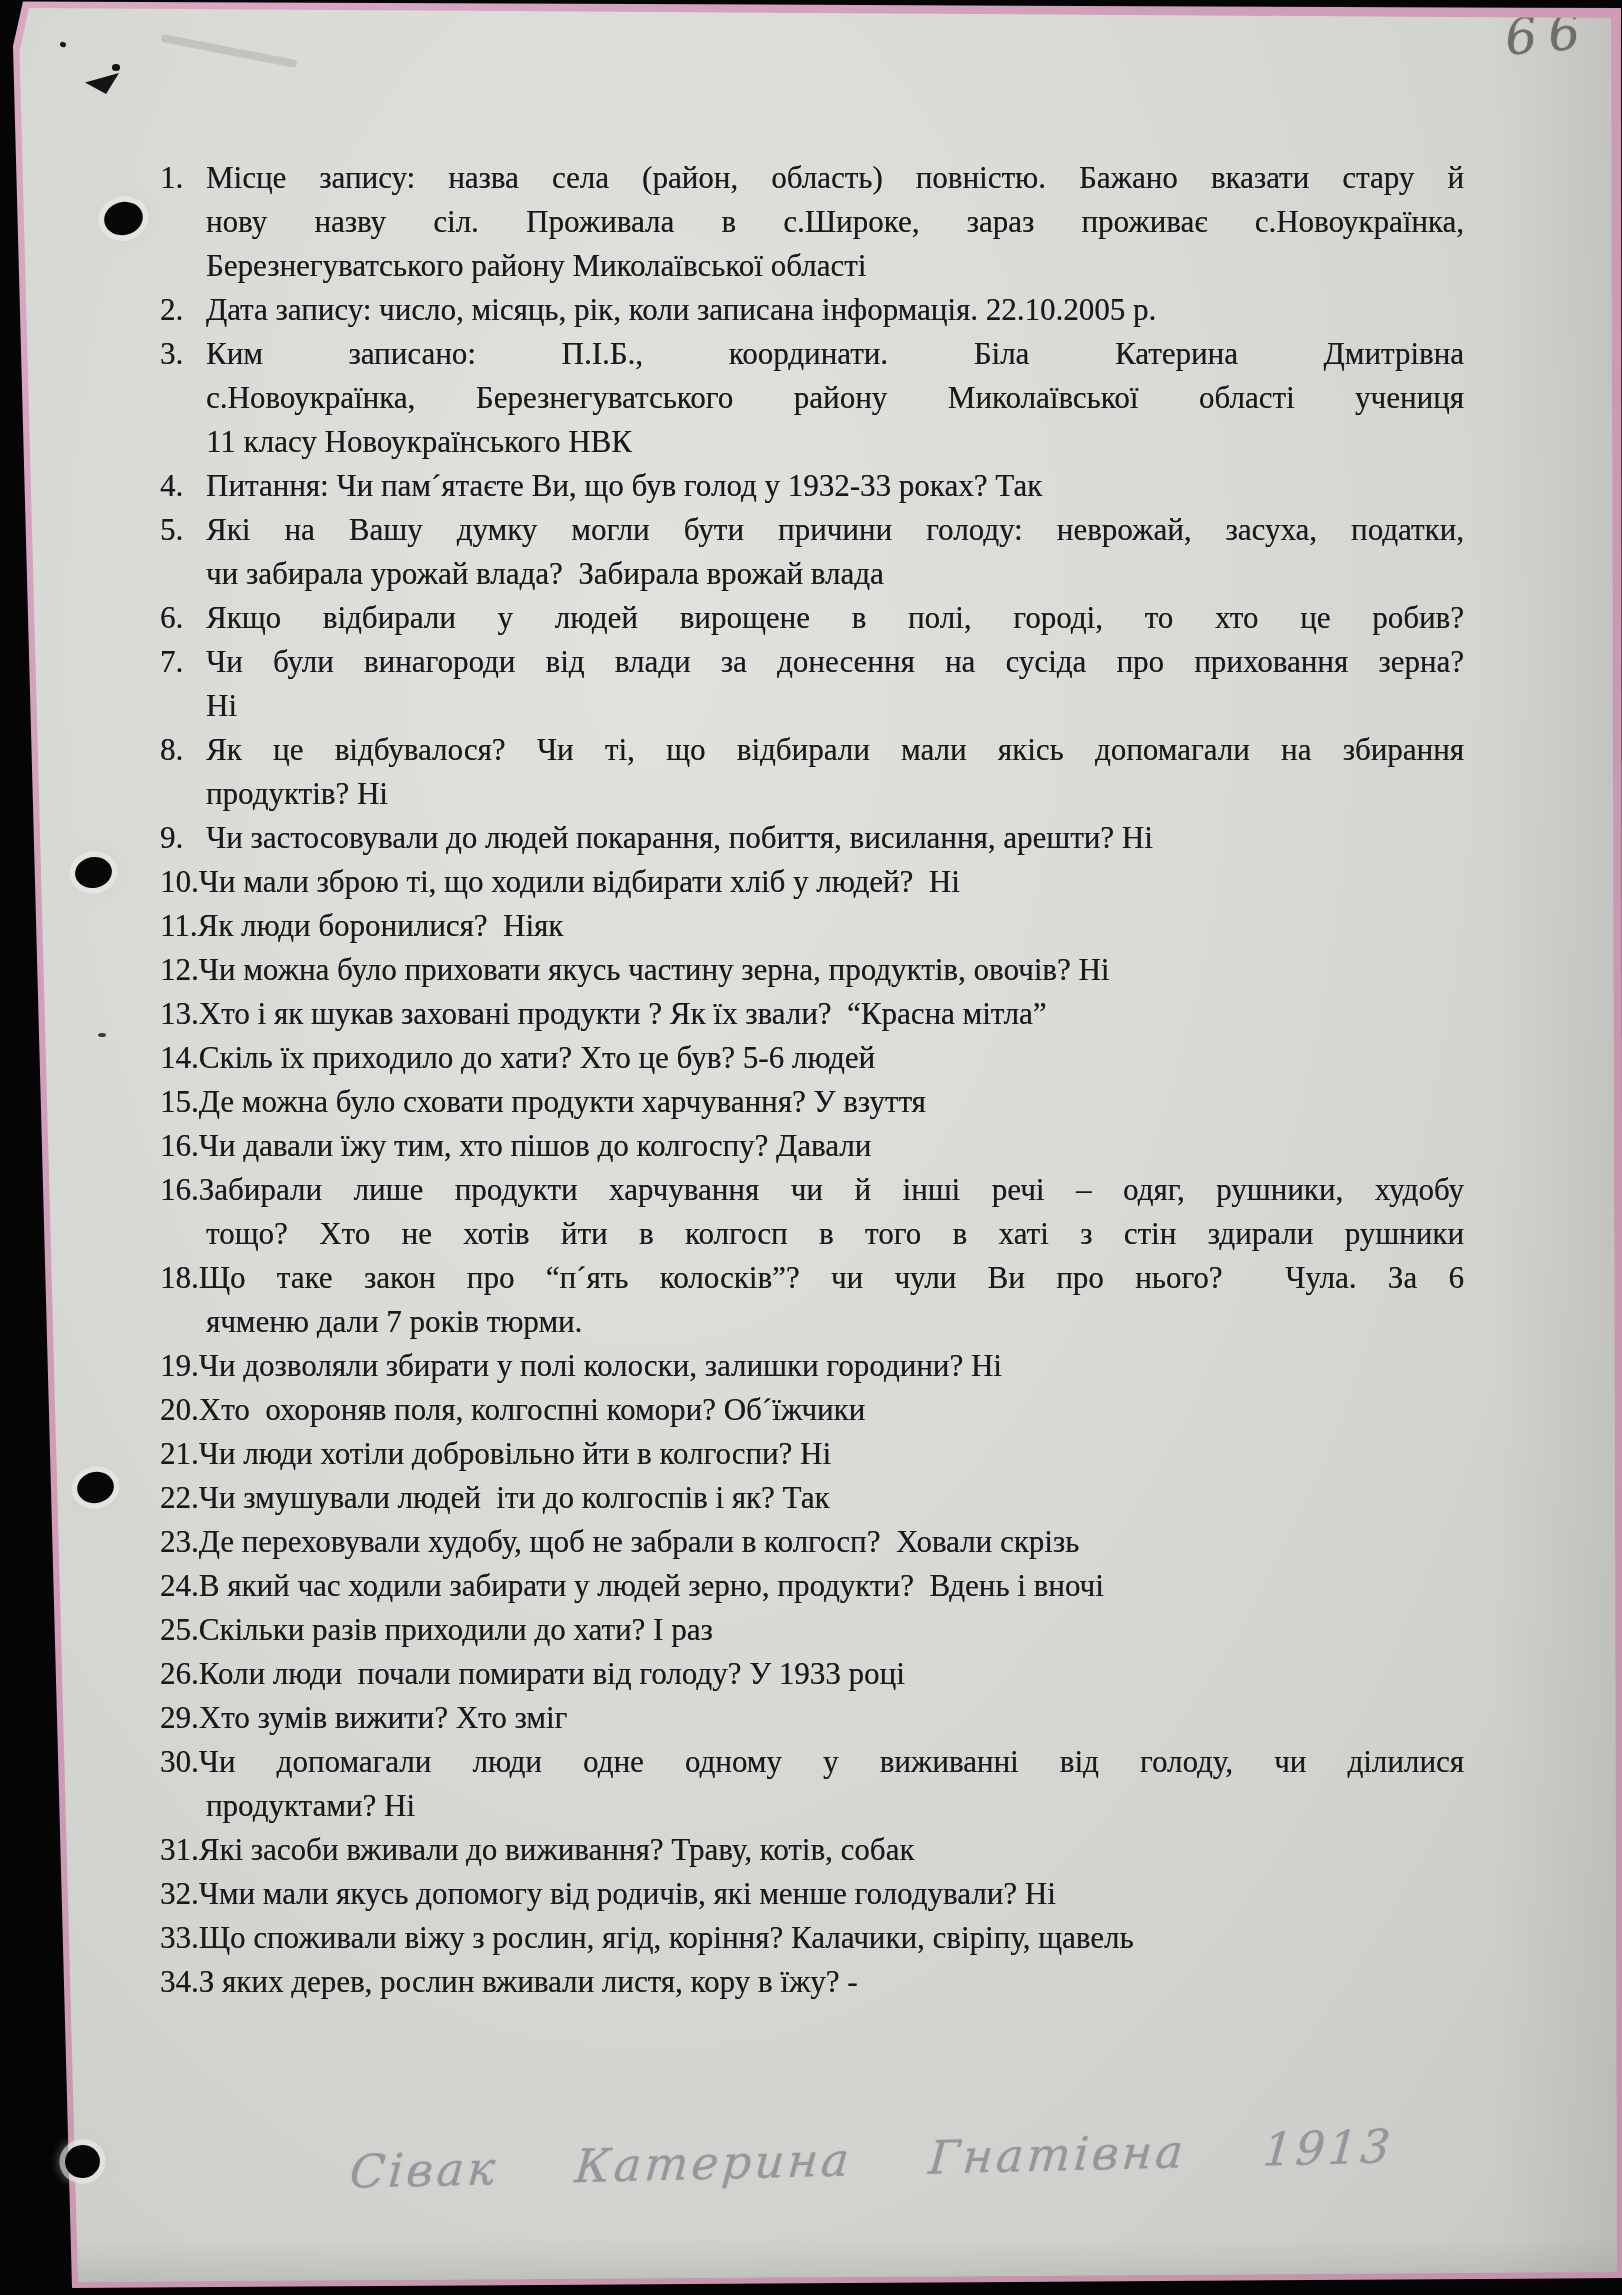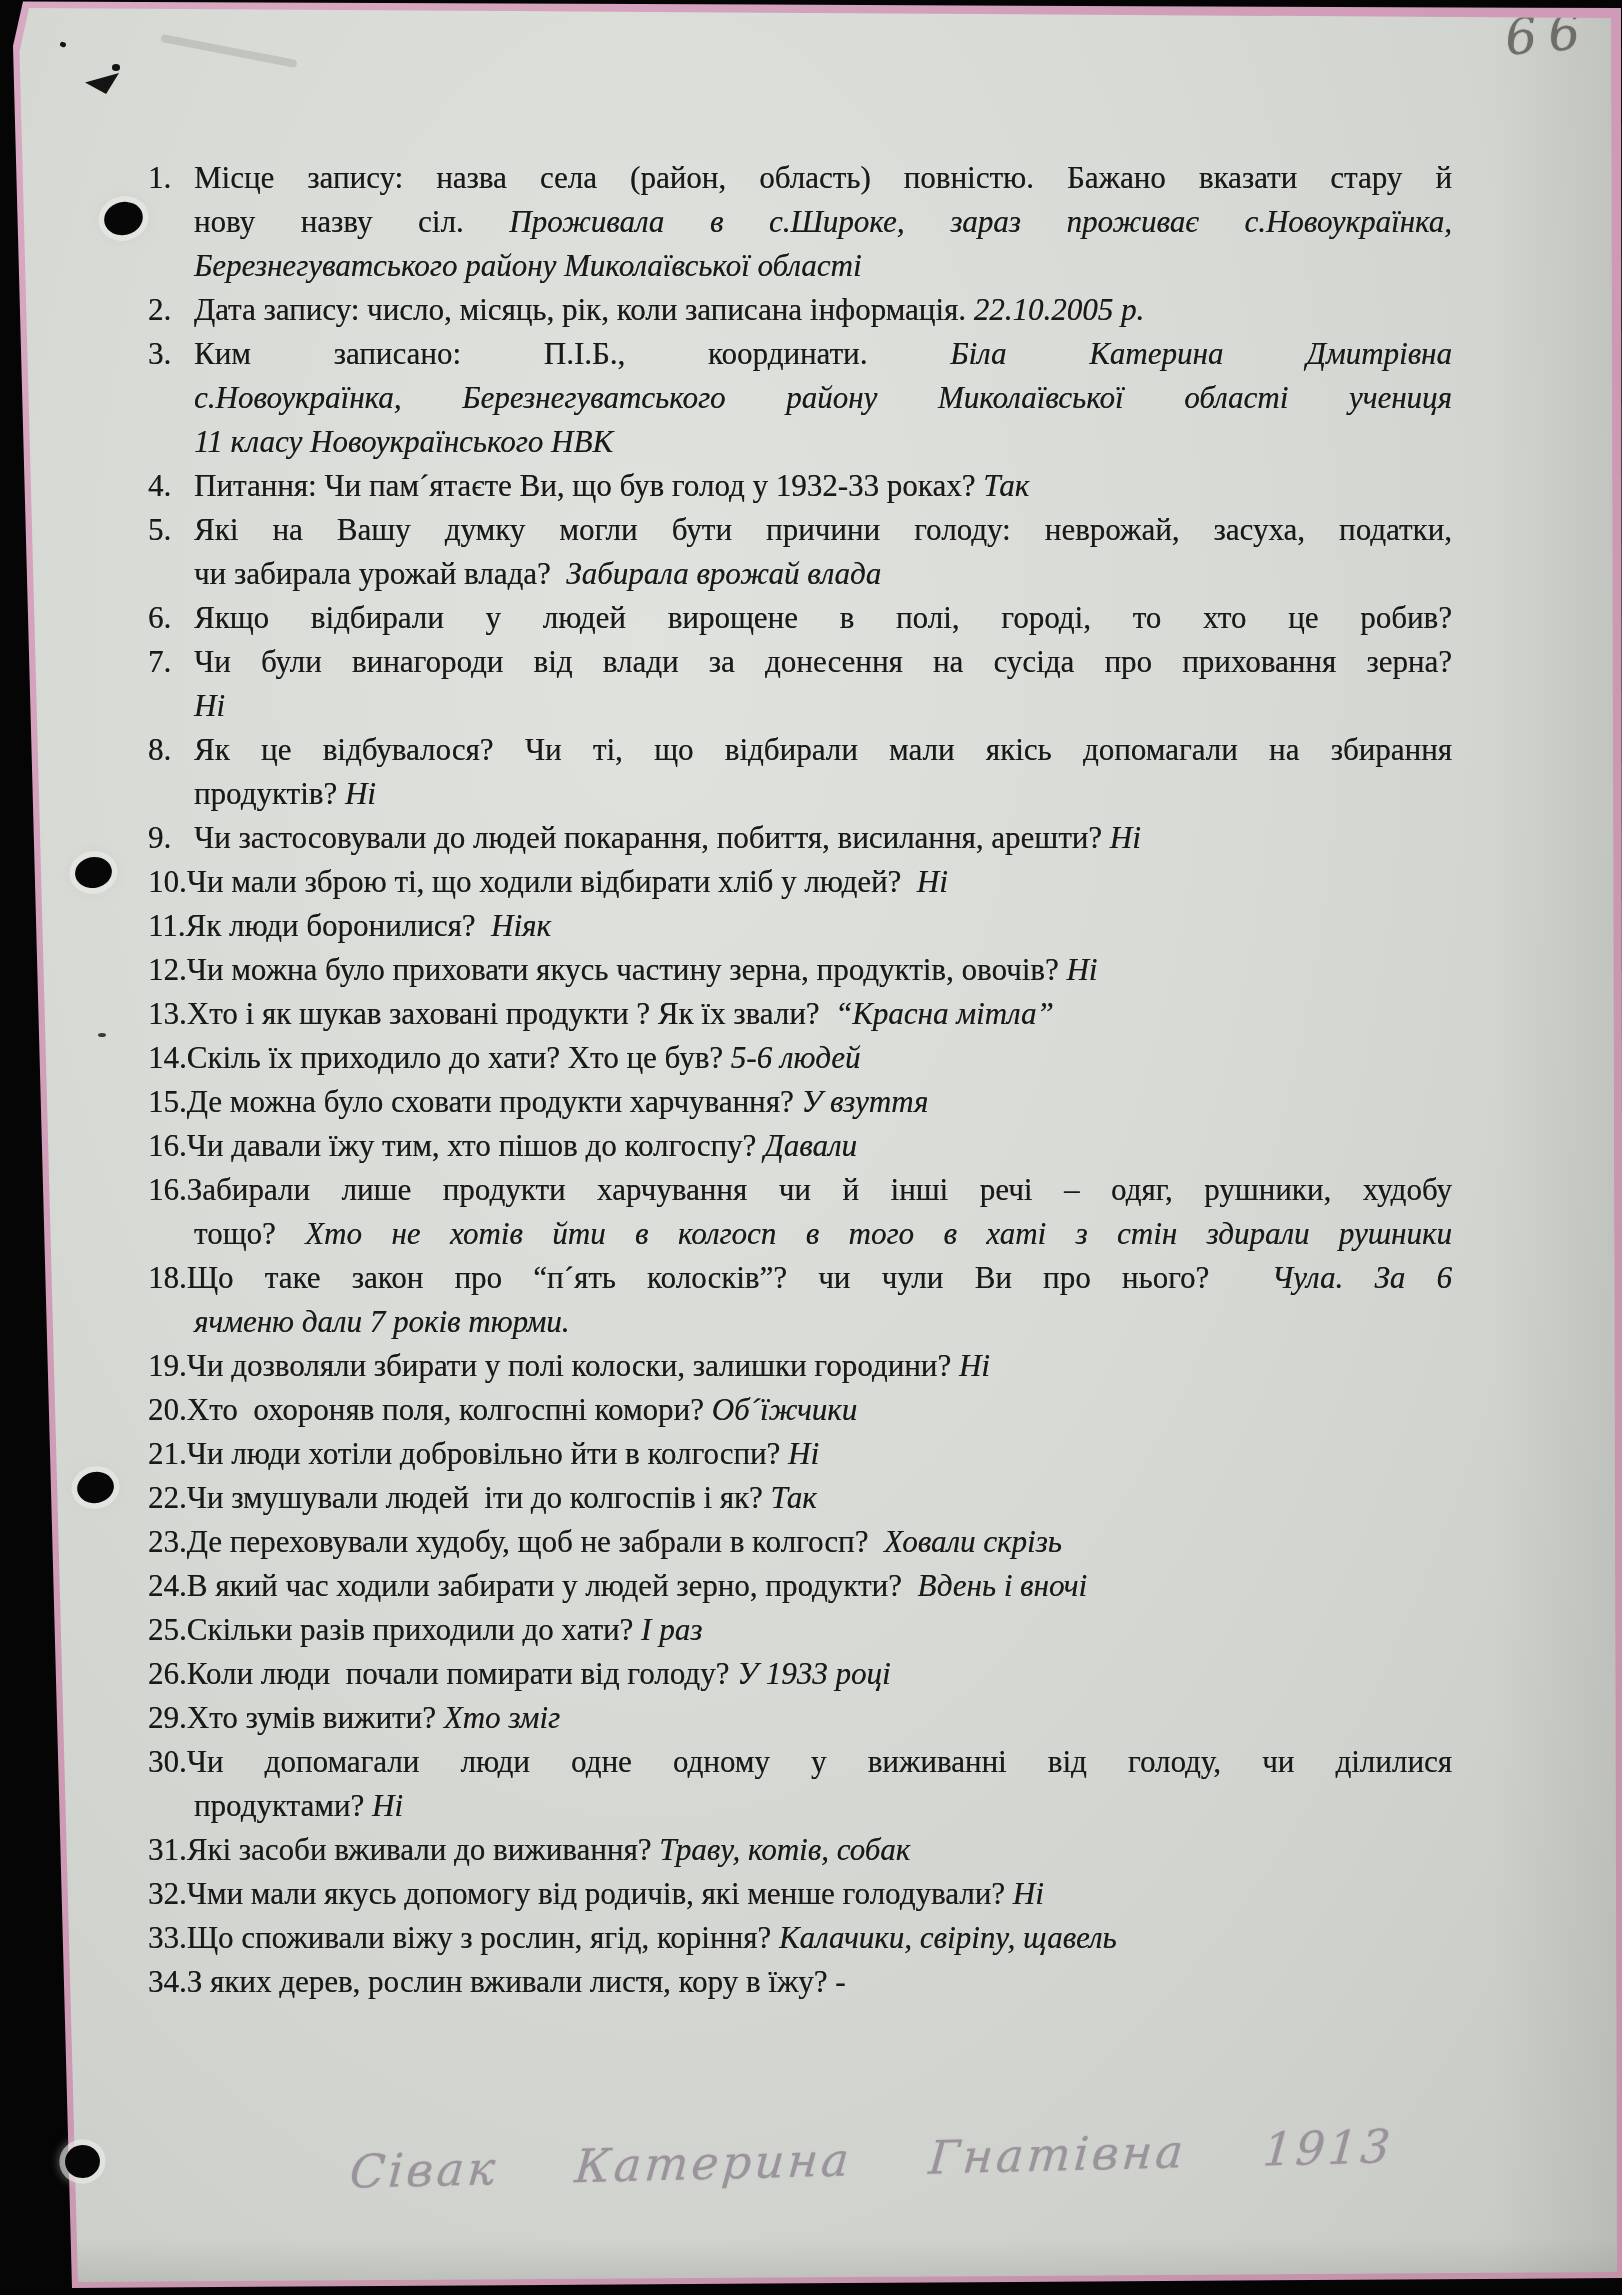--- a/index.html
+++ b/index.html
@@ -13,29 +13,29 @@
   #sheet{position:absolute;left:0;top:0;width:1623px;height:2295px;
     background:
       radial-gradient(ellipse at 40% 28%, #e0e2dd 0%, #d8dad5 42%, #d0d3cd 72%, #c6c9c3 100%);
     clip-path:polygon(29px 8.1px,1611px 18px,1617px 2272px,78px 2282px,19.5px 52px);}
   #sheet .shade-right{position:absolute;right:0;top:0;width:130px;height:100%;
     background:linear-gradient(to right,rgba(120,124,118,0) 0%,rgba(120,124,118,.18) 100%);}
   #sheet .shade-bottom{position:absolute;left:0;bottom:0;width:100%;height:57px;
     background:linear-gradient(to bottom,rgba(110,114,108,0) 0%,rgba(110,114,108,.25) 100%);}
 
   
-  .qa{position:absolute;left:148px;top:156px;width:1304px;color:#19191b;
+  .qa{position:absolute;left:160px;top:156px;width:1304px;color:#19191b;
       font-size:31px;text-shadow:0.2px 0.3px 0.4px rgba(15,15,15,.65);}
   .ln{line-height:44px;height:44px;text-align:left;}
   .ln.full{text-align:justify;text-align-last:justify;}
   .ln.ind{padding-left:46px;}
   .num{display:inline;}
   .num.gap{display:inline-block;width:46px;}
   .ln.full .num.gap{display:inline-block;width:46px;}
-  .ans{font-style:italic;}
+  .ans{}
 
   
   .hw{position:absolute;font-family:"DejaVu Serif",serif;font-style:italic;color:#8e8591;}
   #hw-signature{left:350px;top:2132px;font-size:46px;letter-spacing:3.3px;word-spacing:59px;
     transform:rotate(-1.4deg) skewX(-6deg);opacity:.8;text-shadow:0 0 1.6px rgba(140,132,144,.55);}
   #hw-pagenum{left:1505px;top:4.9px;font-size:50px;letter-spacing:11.4px;color:#5e5d57;
     transform:rotate(-5deg);opacity:.85;text-shadow:0 0 1.2px rgba(80,80,75,.6);}
 
   
   .hole{position:absolute;background:#070707;border-radius:50%;

